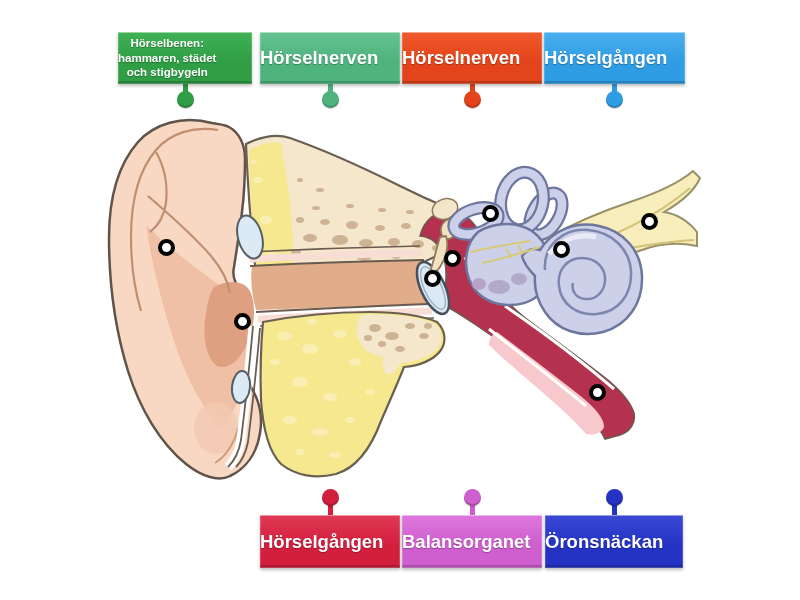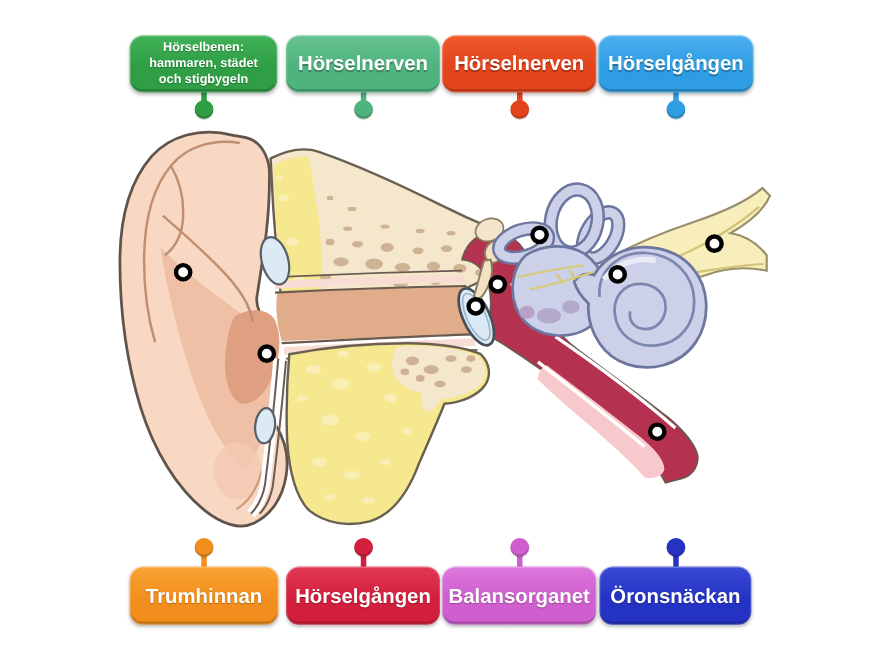--- a/index.html
+++ b/index.html
@@ -4,22 +4,22 @@
 <style>
   html,body{margin:0;padding:0;}
   body{width:800px;height:600px;background:#ffffff;font-family:"Liberation Sans",sans-serif;overflow:hidden;}
   .stage{position:relative;width:800px;height:600px;background:#ffffff;}
   .diagram-svg{position:absolute;left:0;top:0;width:800px;height:600px;}
 
   
   .pin{position:absolute;}
   .pin .card{
     position:absolute;left:0;right:0;
-    border-radius:12px;
-    display:flex;align-items:center;justify-content:center;text-align:center;
+    border-radius:0;
+    display:flex;align-items:center;text-align:center;
     color:#fff;font-weight:bold;
     background:linear-gradient(180deg,var(--light) 0%,var(--base) 55%,var(--base) 100%);
     box-shadow:inset 0 1px 0 rgba(255,255,255,.35), inset 0 0 0 1px rgba(255,255,255,.18),
                inset 0 -3px 0 rgba(0,0,0,.18), 0 2px 3px rgba(0,0,0,.25);
     text-shadow:0 1px 1px rgba(0,0,0,.3);
     cursor:grab;
   }
   .pin .card .txt{white-space:pre-line;line-height:1.25;}
   .pin .stem{position:absolute;left:50%;width:5px;margin-left:-2.5px;background:var(--base);}
   .pin .ball{position:absolute;left:50%;width:17px;height:17px;margin-left:-8.5px;border-radius:50%;
@@ -219,27 +219,20 @@
       </div>
   </div>
   <div class="pin top" style="left: 544px; top: 32px; width: 141px; height: 78px; --base: #2f9de4; --light: #4bafef; --dark: #1c80c6;">
     <div class="ball"></div>
     <div class="stem"></div>
     <div class="card fs-lg">
         <span class="txt">Hörselgången</span>
       </div>
   </div>
 
-  <div class="pin bottom" style="left: 118px; top: 488px; width: 135px; height: 80px; --base: #f28e1d; --light: #f7a433; --dark: #d97a0e;">
-    <div class="stem"></div>
-    <div class="ball"></div>
-    <div class="card fs-lg">
-        <span class="txt">Trumhinnan</span>
-      </div>
-  </div>
   <div class="pin bottom" style="left: 260px; top: 488px; width: 140px; height: 80px; --base: #d31f3e; --light: #e03a55; --dark: #b01230;">
     <div class="stem"></div>
     <div class="ball"></div>
     <div class="card fs-lg">
         <span class="txt">Hörselgången</span>
       </div>
   </div>
   <div class="pin bottom" style="left: 402px; top: 488px; width: 140px; height: 80px; --base: #cf5fcf; --light: #dd77dd; --dark: #b347b3;">
     <div class="stem"></div>
     <div class="ball"></div>

